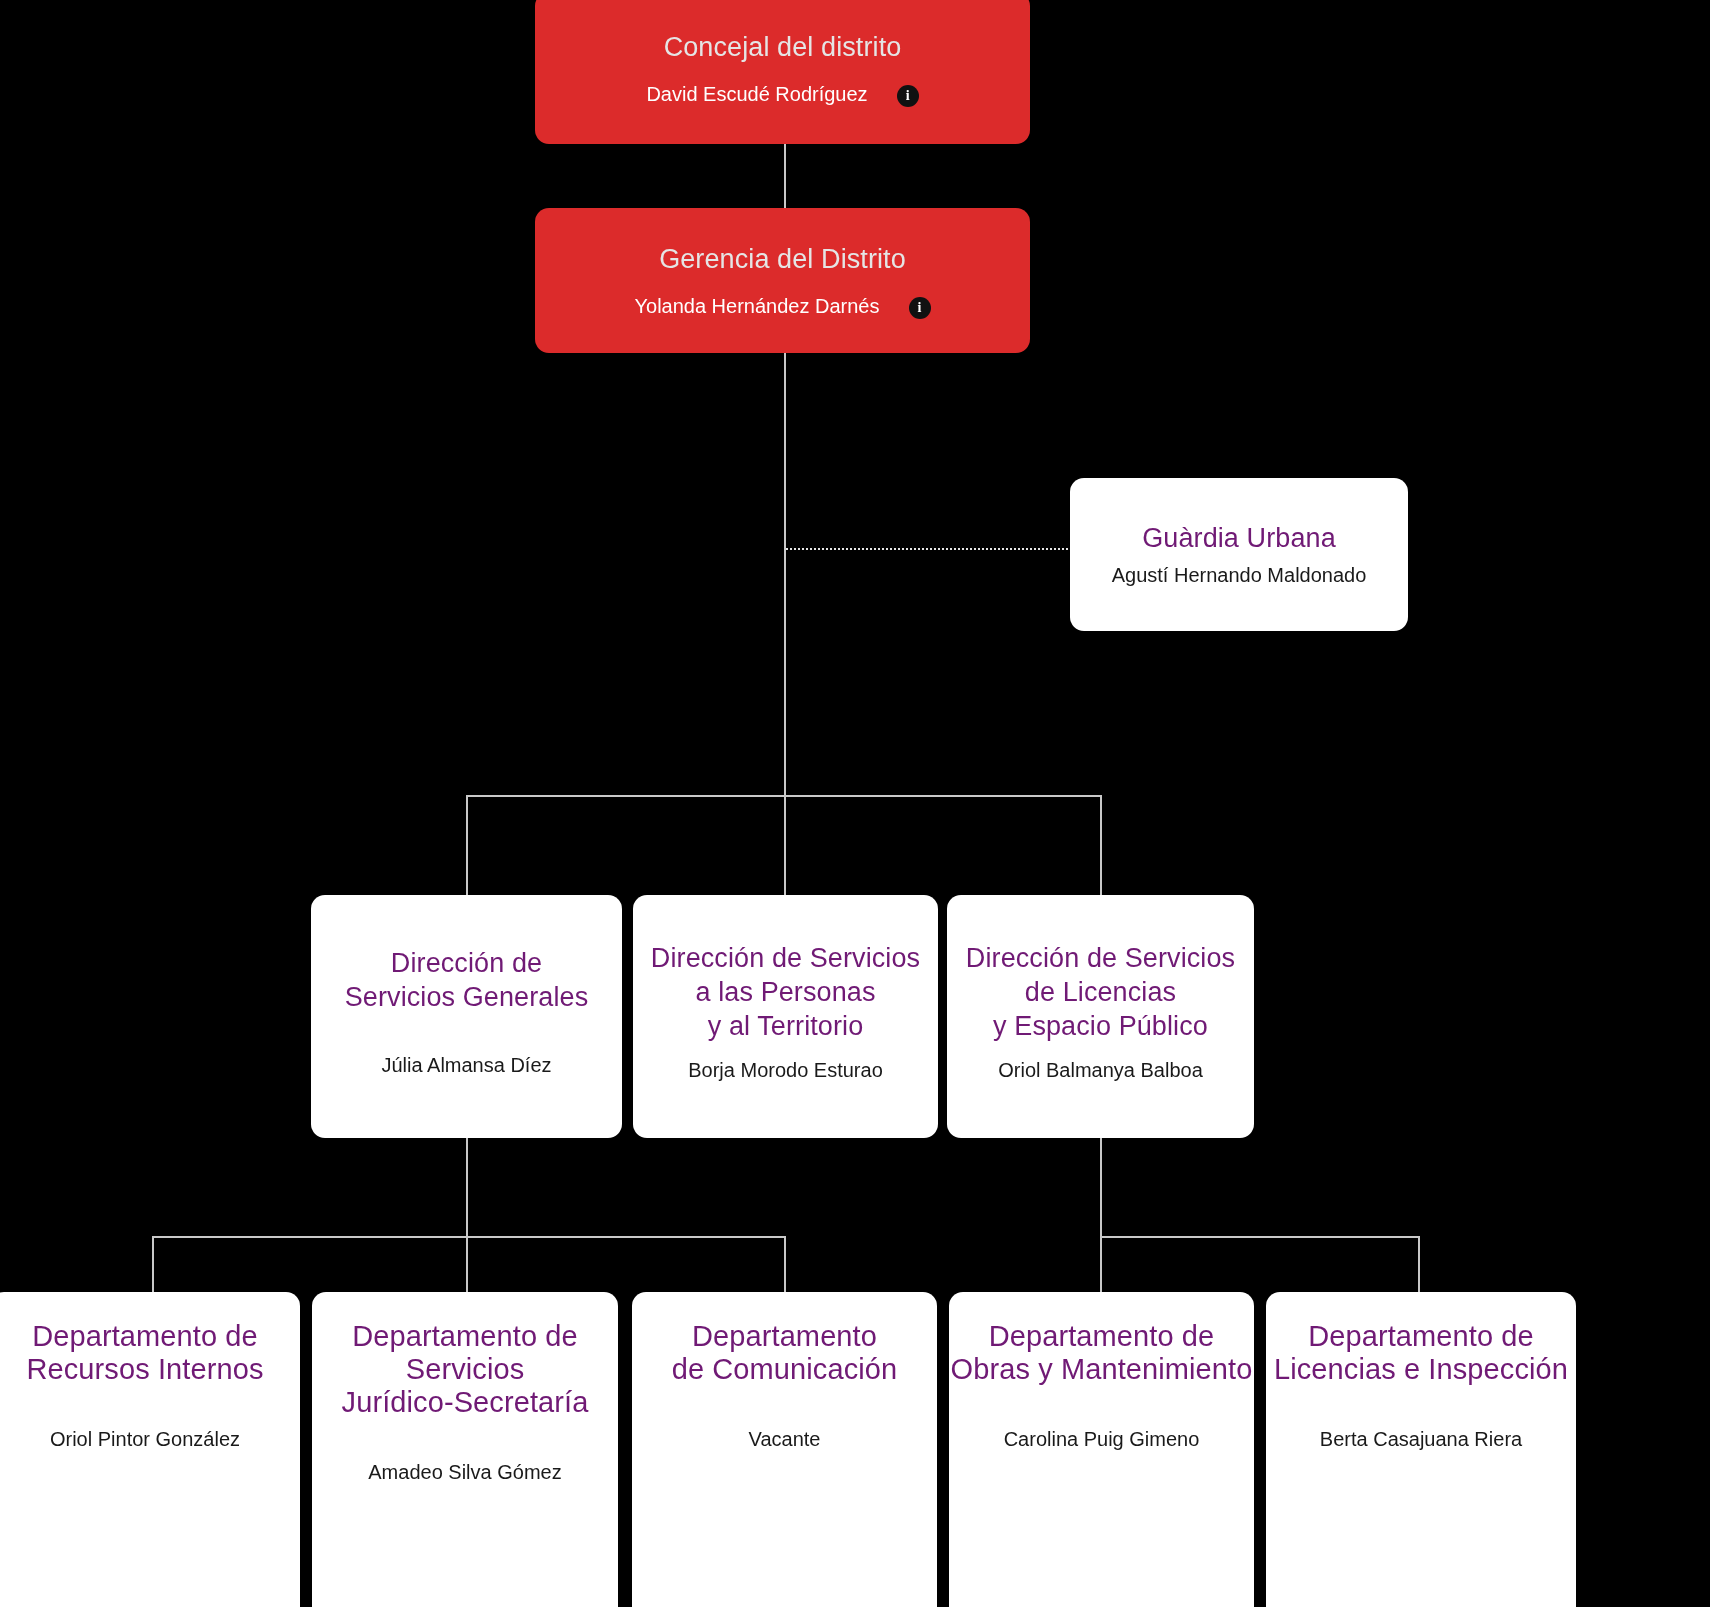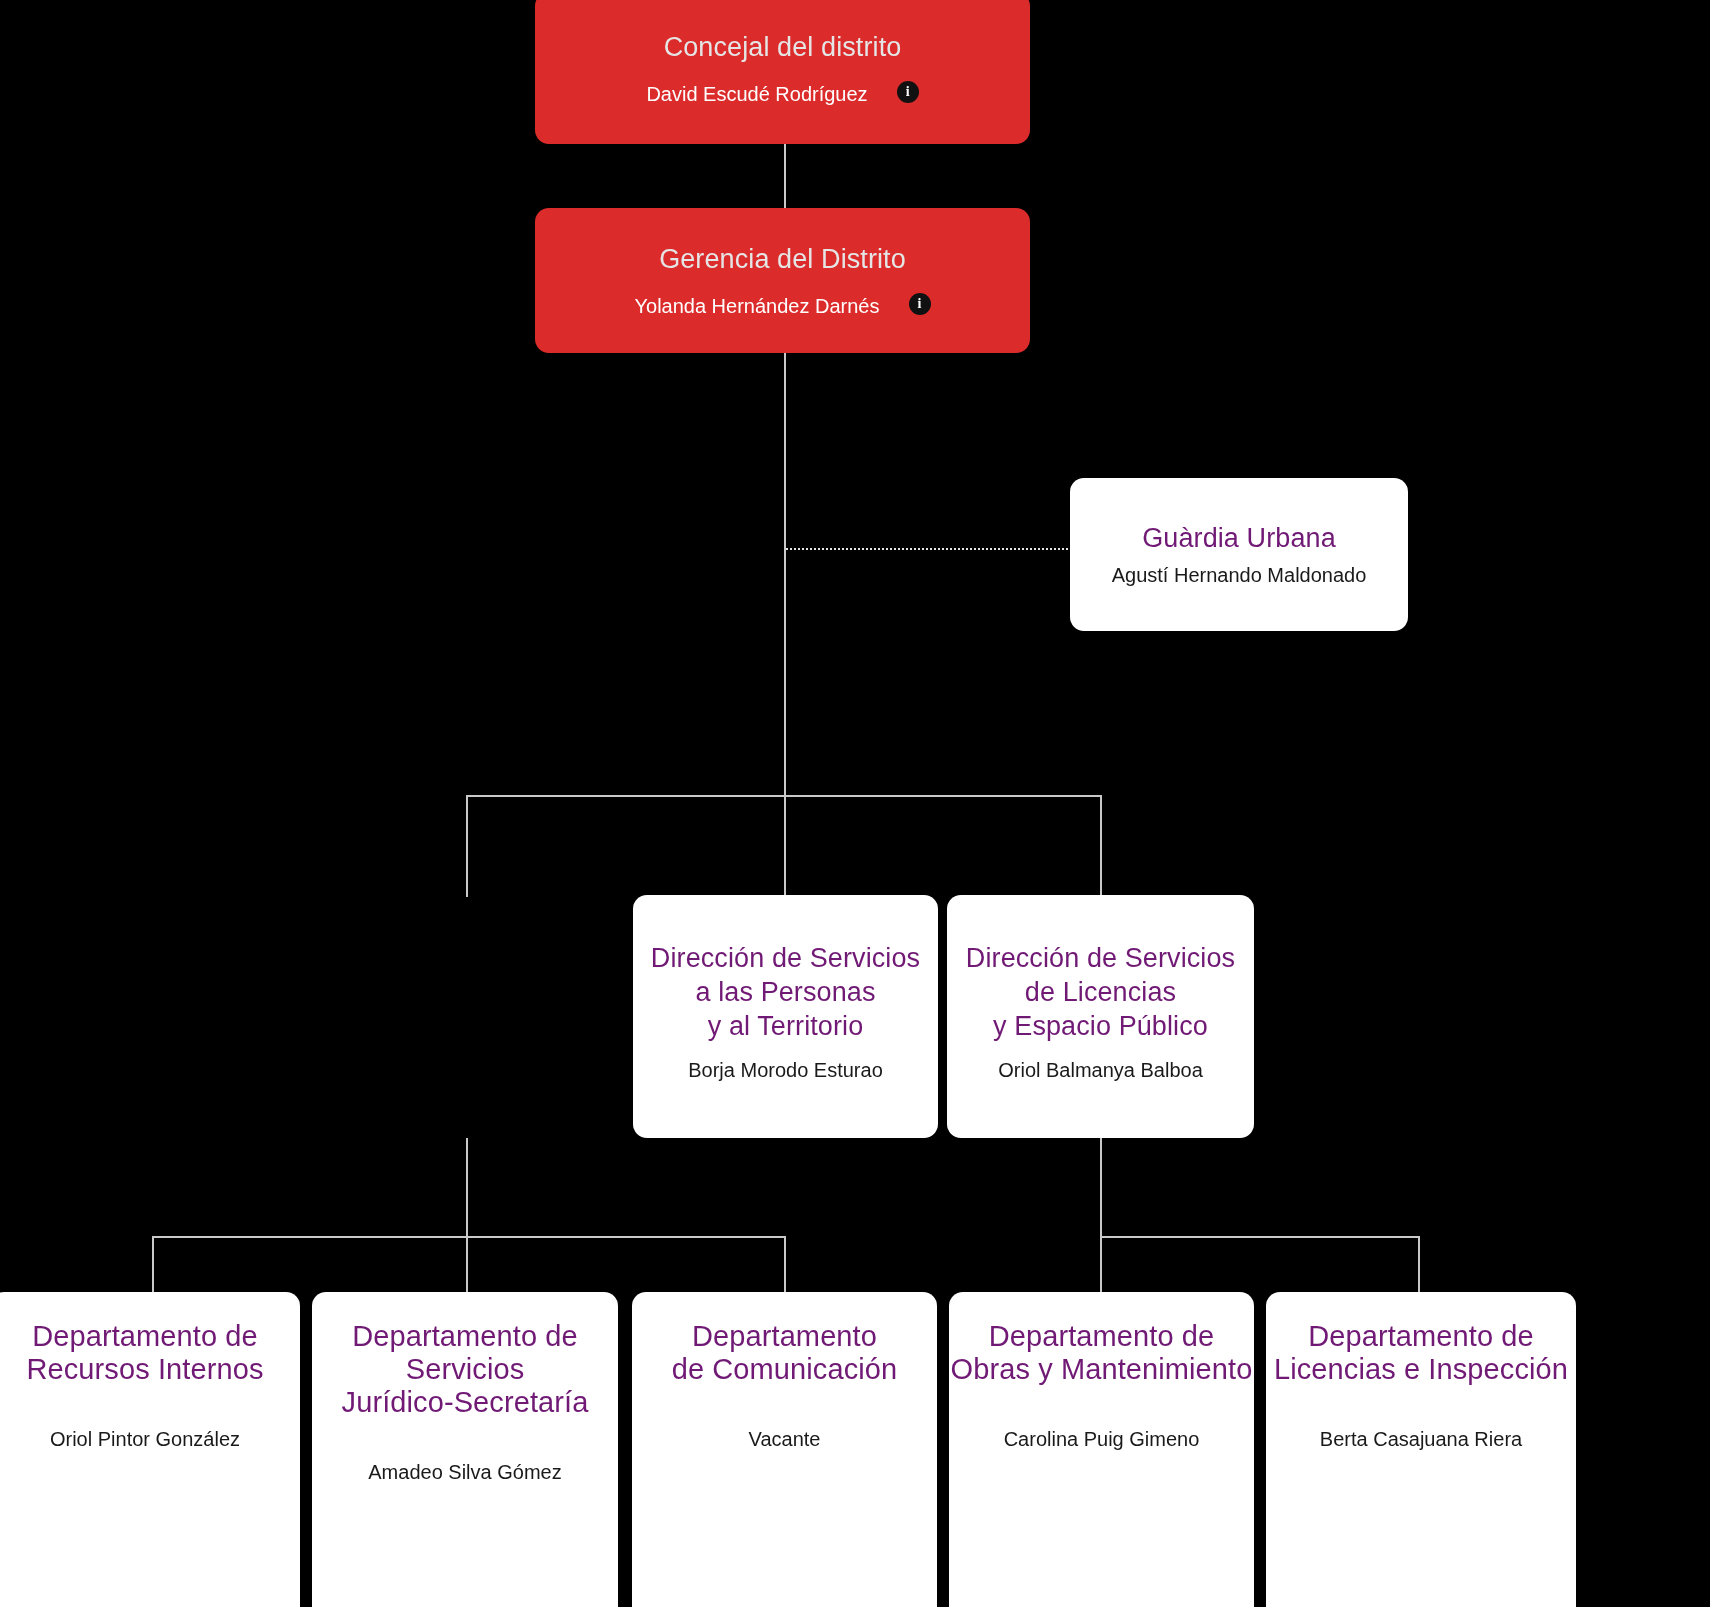--- a/index.html
+++ b/index.html
@@ -35,21 +35,21 @@
   }
   .node.red .title{color:#e5e5e5;}
   .node.white .title{color:#701a75;}
 
   .node .person{
     font-size:20px;line-height:26px;font-weight:400;
   }
   .node.red .person{color:#ffffff;}
   .node.white .person{color:#1a1a1a;}
 
-  .personrow{display:flex;align-items:flex-start;justify-content:center;gap:29px;margin-top:17px;}
+  .personrow{display:flex;align-items:flex-end;justify-content:center;gap:29px;margin-top:17px;}
 
   .info-icon{
     width:22px;height:22px;border-radius:50%;
     background:#111111;color:#ffffff;
     font-size:14px;line-height:22px;font-weight:700;
     font-family:"Liberation Serif", serif;
     display:inline-block;text-align:center;
     flex:0 0 auto;
   }
 
@@ -117,20 +117,27 @@
       <span class="person">Yolanda Hernández Darnés</span>
       <span class="info-icon">i</span>
     </div>
   </div>
 
   <div class="node white" id="n-guardia">
     <div class="title">Guàrdia Urbana</div>
     <div class="person" style="margin-top:7px;">Agustí Hernando Maldonado</div>
   </div>
 
+  <div class="node white dir" id="n-dir-generales">
+    <div class="title">
+      <div>Dirección de</div>
+      <div>Servicios Generales</div>
+    </div>
+    <div class="person">Júlia Almansa Díez</div>
+  </div>
 
   <div class="node white dir" id="n-dir-personas">
     <div class="title">
       <div>Dirección de Servicios</div>
       <div>a las Personas</div>
       <div>y al Territorio</div>
     </div>
     <div class="person" style="margin-top:14px;">Borja Morodo Esturao</div>
   </div>
 

